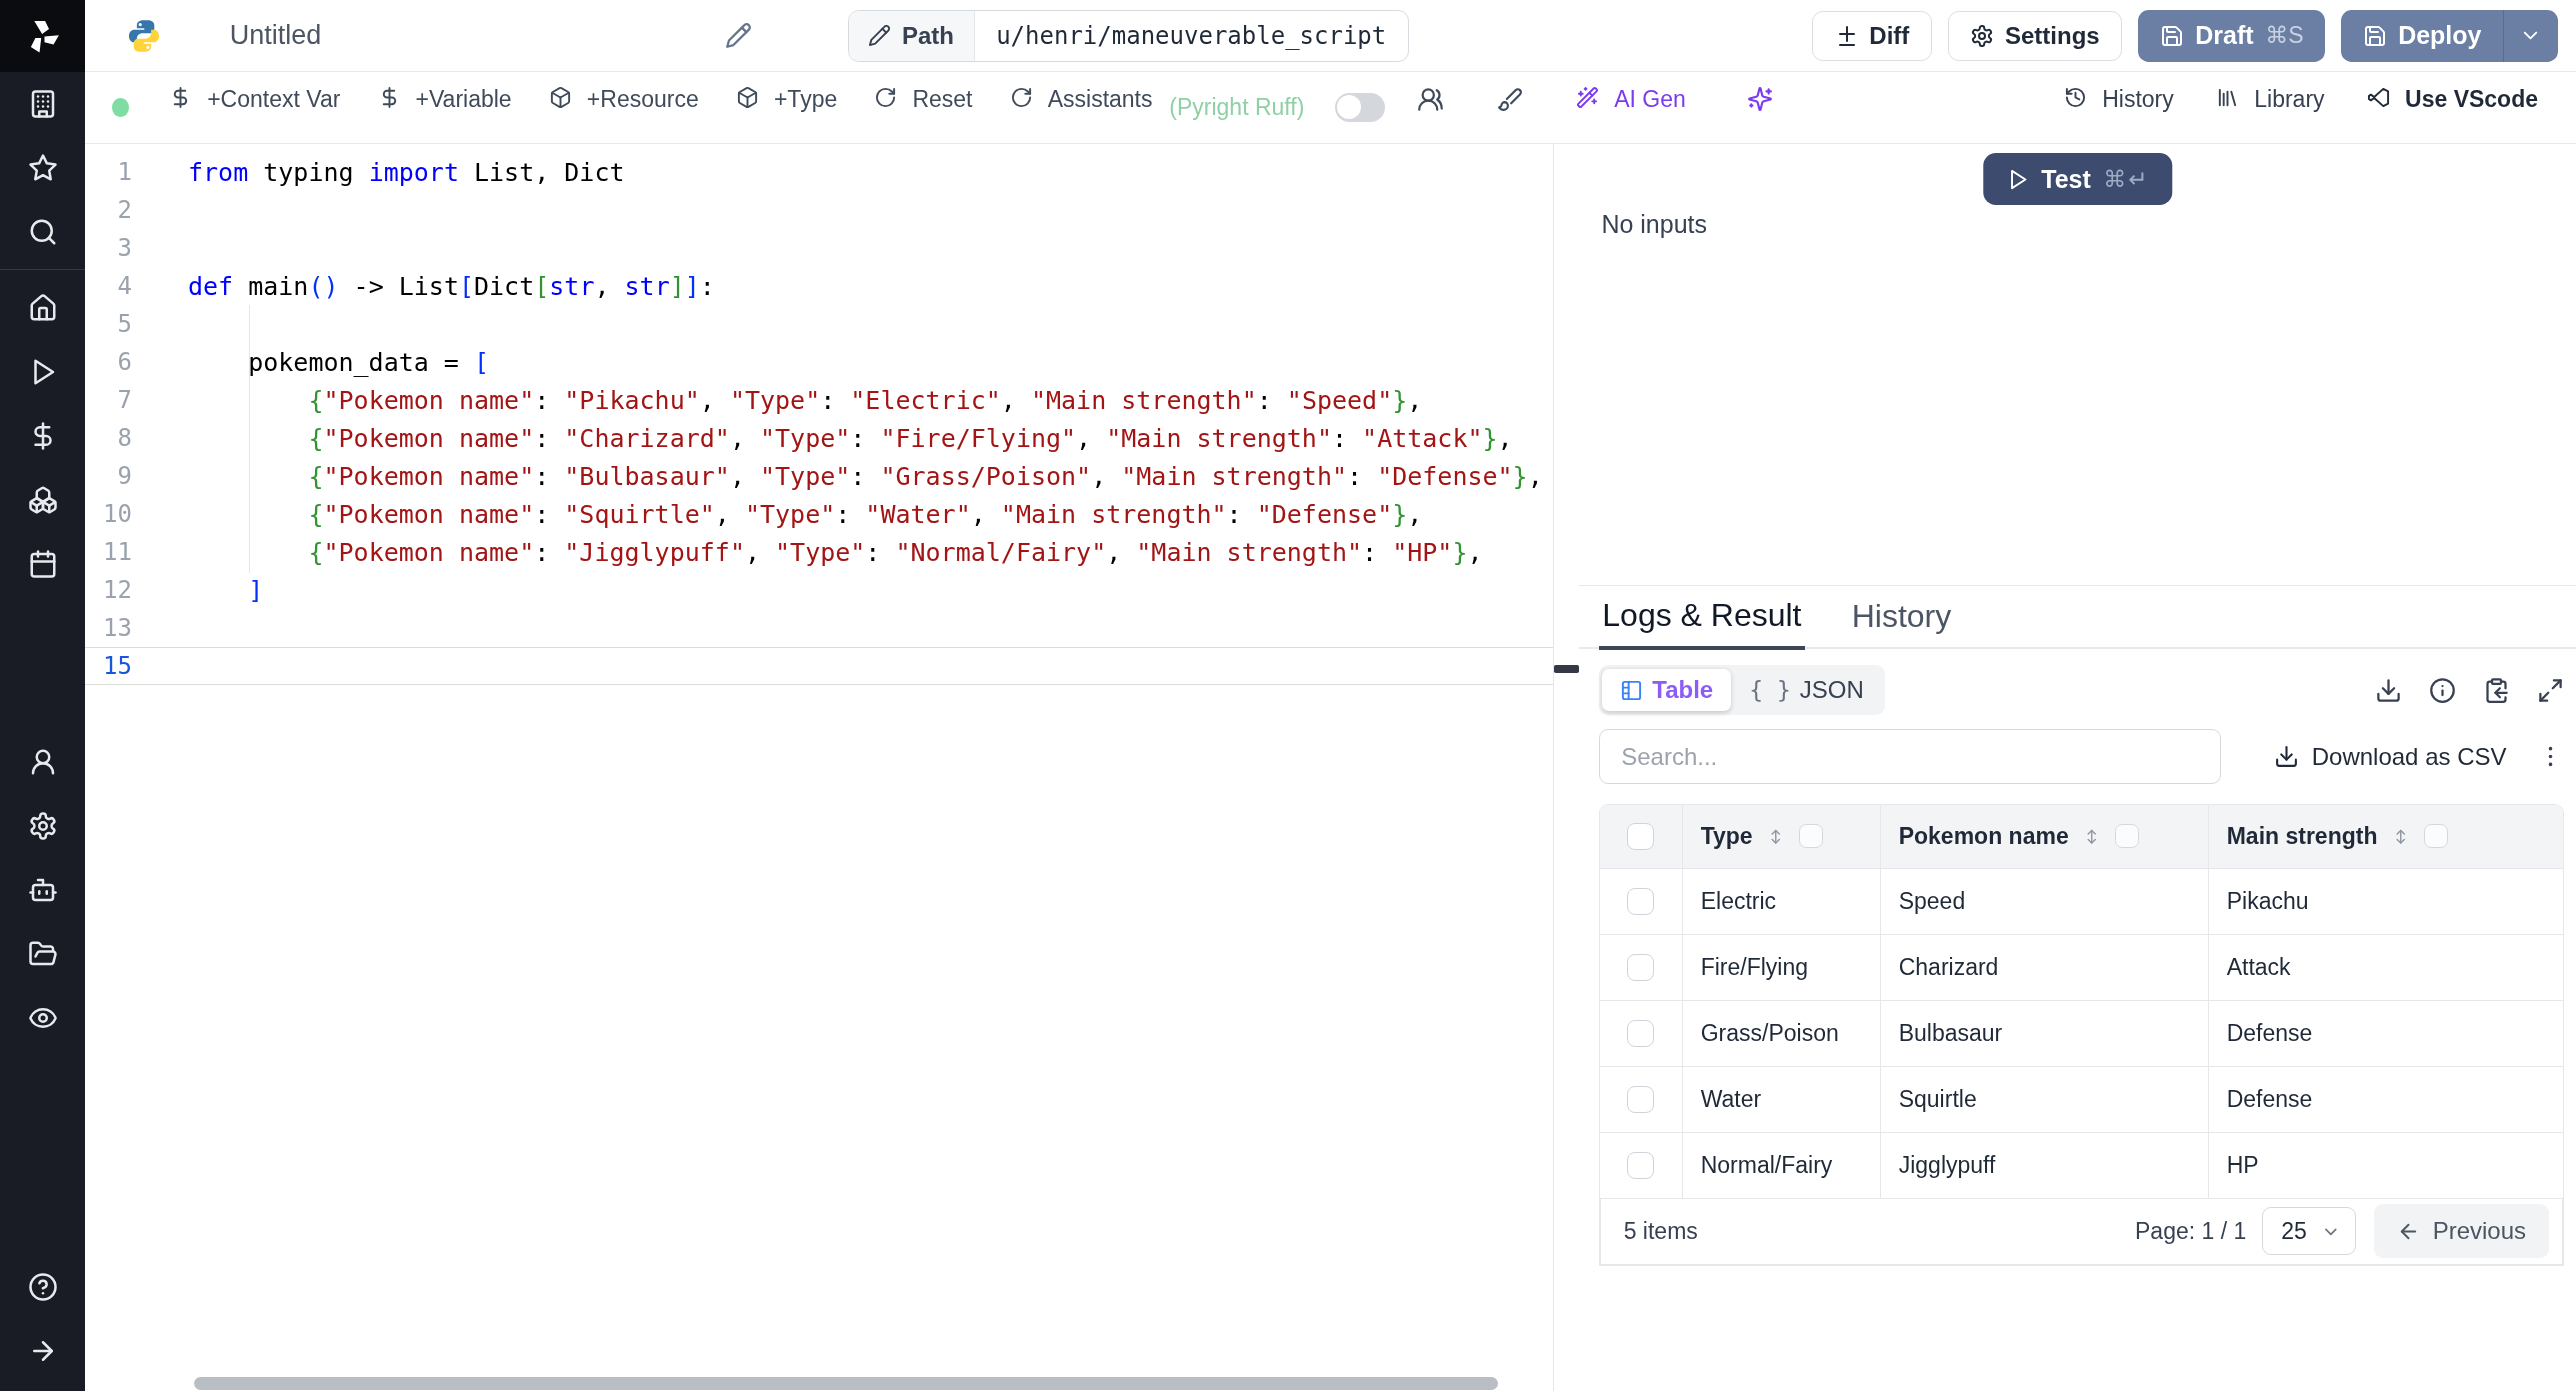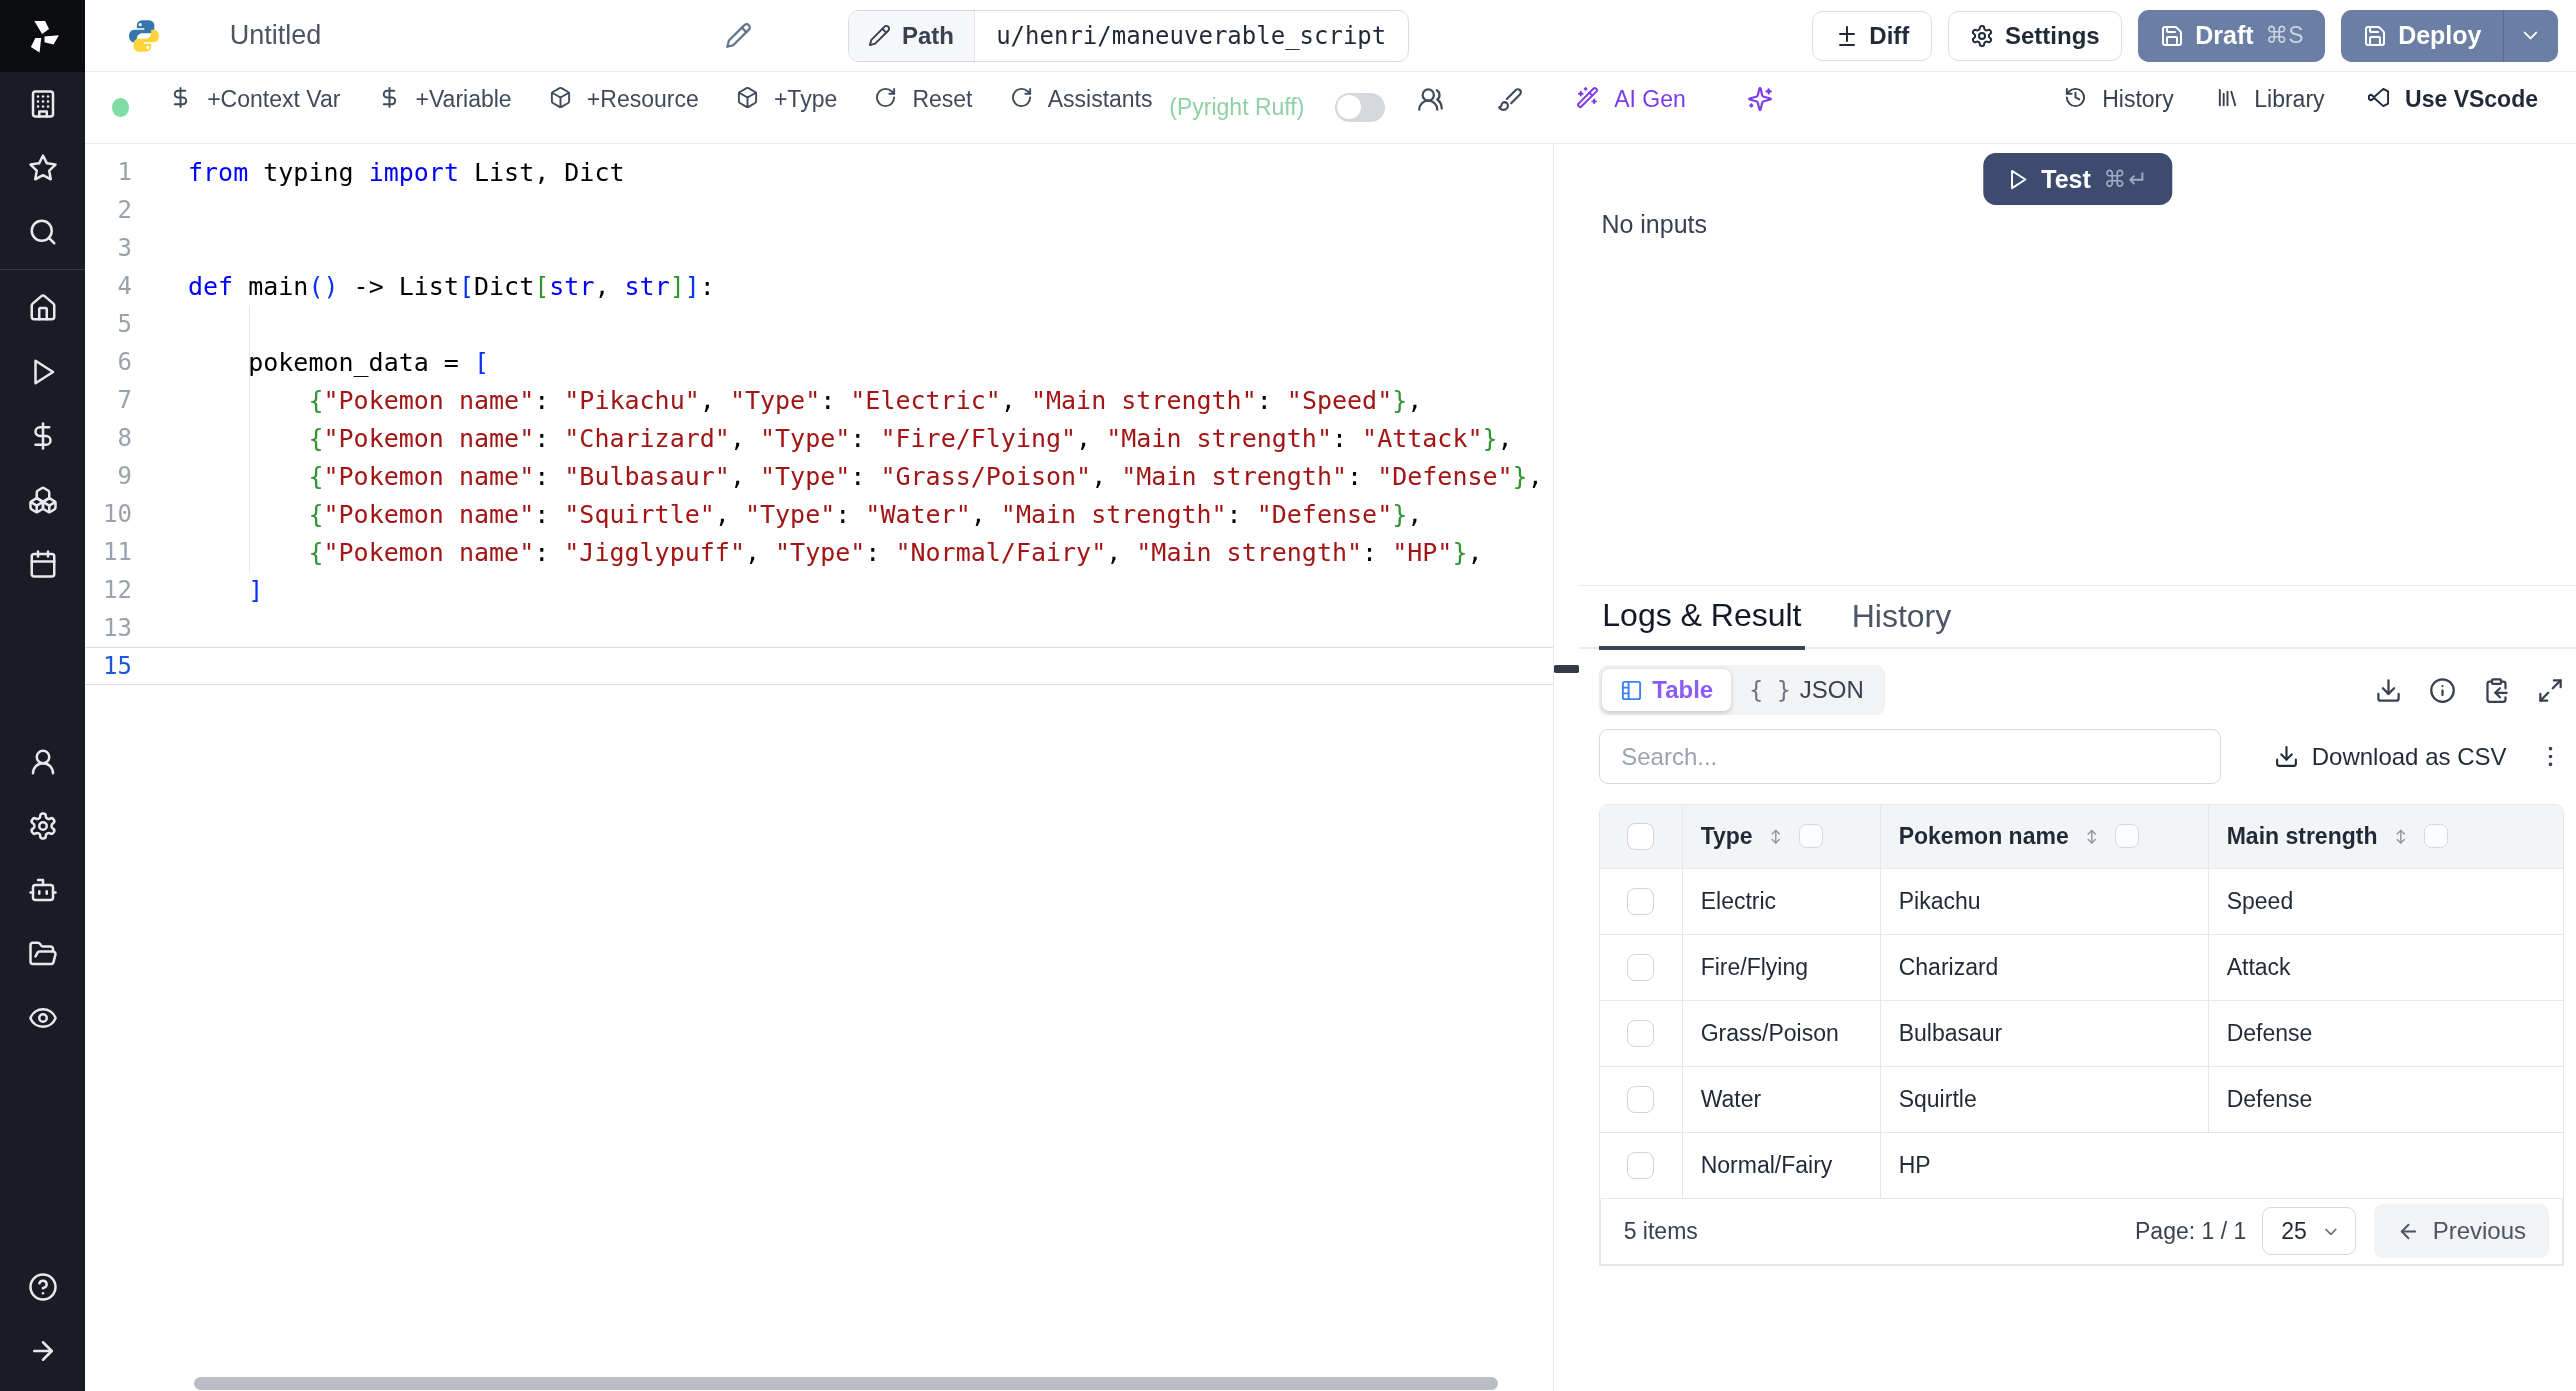--- a/index.html
+++ b/index.html
@@ -718,22 +718,22 @@
                   </span>
                   <span class="mini-box"></span>
                 </div>
               </div>
             <div id="tbody">
                 <div class="trow">
                   <div class="td cb">
                     <div class="checkbox"></div>
                   </div>
                   <div class="td">Electric</div>
+                  <div class="td">Speed</div>
                   <div class="td">Pikachu</div>
-                  <div class="td">Speed</div>
                 </div>
                 <div class="trow">
                   <div class="td cb">
                     <div class="checkbox"></div>
                   </div>
                   <div class="td">Fire/Flying</div>
                   <div class="td">Charizard</div>
                   <div class="td">Attack</div>
                 </div>
                 <div class="trow">
@@ -750,20 +750,21 @@
                   </div>
                   <div class="td">Water</div>
                   <div class="td">Squirtle</div>
                   <div class="td">Defense</div>
                 </div>
                 <div class="trow">
                   <div class="td cb">
                     <div class="checkbox"></div>
                   </div>
                   <div class="td">Normal/Fairy</div>
+                  <div class="td">Jigglypuff</div>
                   <div class="td">HP</div>
                 </div>
               </div>
             <div class="tfoot">
               <span class="items-count">5 items</span>
               <span class="page-label">Page: 1 / 1</span>
               <div class="page-select">
                 <span>25</span>
                 <svg viewBox="0 0 24 24" fill="none" stroke="currentColor" stroke-width="2" stroke-linecap="round" stroke-linejoin="round">
                     <use href="#i-chevdown"></use>

